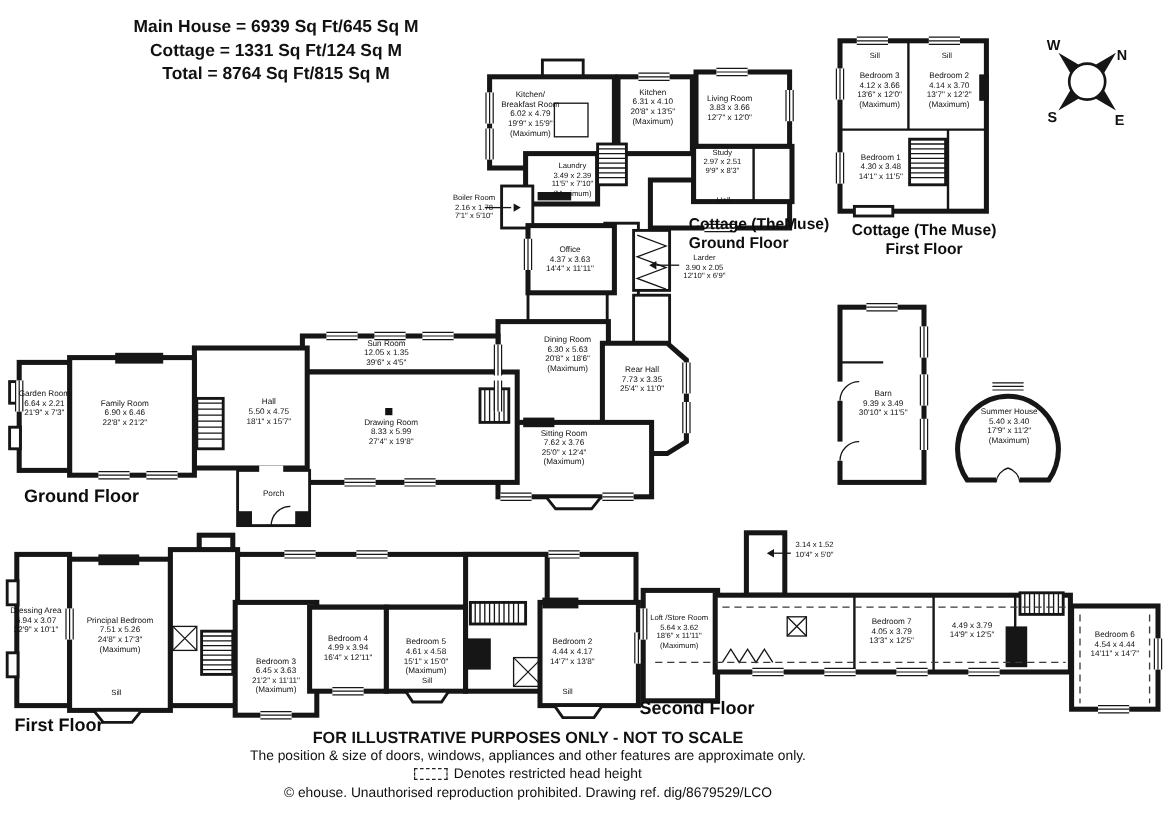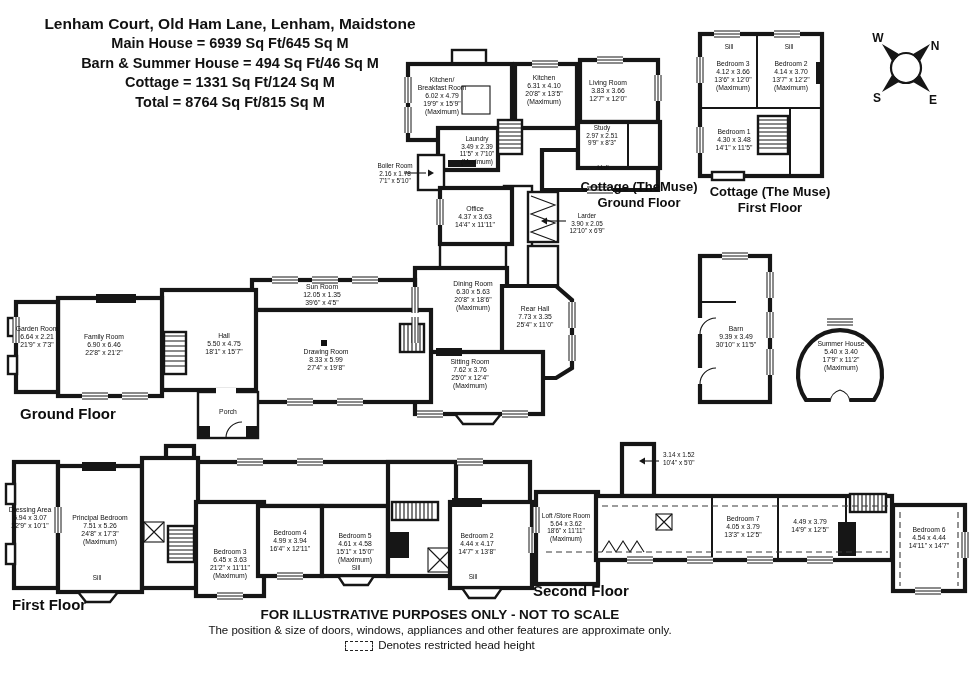--- a/index.html
+++ b/index.html
@@ -227,23 +227,21 @@
         <use href="#winH" x="820" y="560"></use>
     <use href="#winV" x="536" y="520"></use>
         <use href="#winH" x="928" y="591"></use>
         <use href="#winV" x="965" y="545"></use>
     <path d="M659,461 h-14" class="w1"></path>
         <polygon points="645,457.5 639,461 645,464.5" class="blk"></polygon>
   </g>
 </svg>
 
 <div id="title">
-  <div class="t1">Lenham Court, Old Ham Lane, Lenham, Maidstone</div>
   <div>Main House = 6939 Sq Ft/645 Sq M</div>
-  <div>Barn &amp; Summer House = 494 Sq Ft/46 Sq M</div>
   <div>Cottage = 1331 Sq Ft/124 Sq M</div>
   <div>Total = 8764 Sq Ft/815 Sq M</div>
 </div>
 
 <div class="rl" style="left:14px;top:325px;width:46px">
   <span>Garden Room</span>
       <span>6.64 x 2.21</span>
       <span>21'9" x 7'3"</span>
 </div>
 <div class="rl" style="left:68px;top:333px;width:72px">
@@ -327,21 +325,21 @@
       <span>(Maximum)</span>
 </div>
 <div class="rl rls" style="left:574px;top:124px;width:56px">
   <span>Study</span>
       <span>2.97 x 2.51</span>
       <span>9'9" x 8'3"</span>
 </div>
 <div class="rl" style="left:583px;top:164px;width:40px">
   <span>Hall</span>
 </div>
-<div class="big2" style="left:574px;top:179px;width:130px;text-align:center">
+<div class="big2" style="left:574px;top:179px;width:130px;text-align:left">
   <span>Cottage (TheMuse)</span>
       <span>Ground Floor</span>
 </div>
 
 <div class="sill" style="left:716px;top:43px;width:26px;text-align:center">Sill</div>
 <div class="sill" style="left:776px;top:43px;width:26px;text-align:center">Sill</div>
 <div class="rl" style="left:706px;top:60px;width:54px">
   <span>Bedroom 3</span>
       <span>4.12 x 3.66</span>
       <span>13'6" x 12'0"</span>
@@ -437,14 +435,15 @@
       <span>4.54 x 4.44</span>
       <span>14'11" x 14'7"</span>
 </div>
 <div class="big" style="left:533px;top:582px">Second Floor</div>
 
 <div class="foot f1" style="top:607px">FOR ILLUSTRATIVE PURPOSES ONLY - NOT TO SCALE</div>
 <div class="foot f2" style="top:624px">The position &amp; size of doors, windows, appliances and other features are approximate only.</div>
 <div class="foot f2" style="top:639px">
   <span class="dashbox"></span><span class="inl">Denotes restricted head height</span>
 </div>
+<div class="foot f2" style="top:655px">© ehouse. Unauthorised reproduction prohibited. Drawing ref. dig/8679529/LCO</div>
 
 </div>
 
 </body></html>

